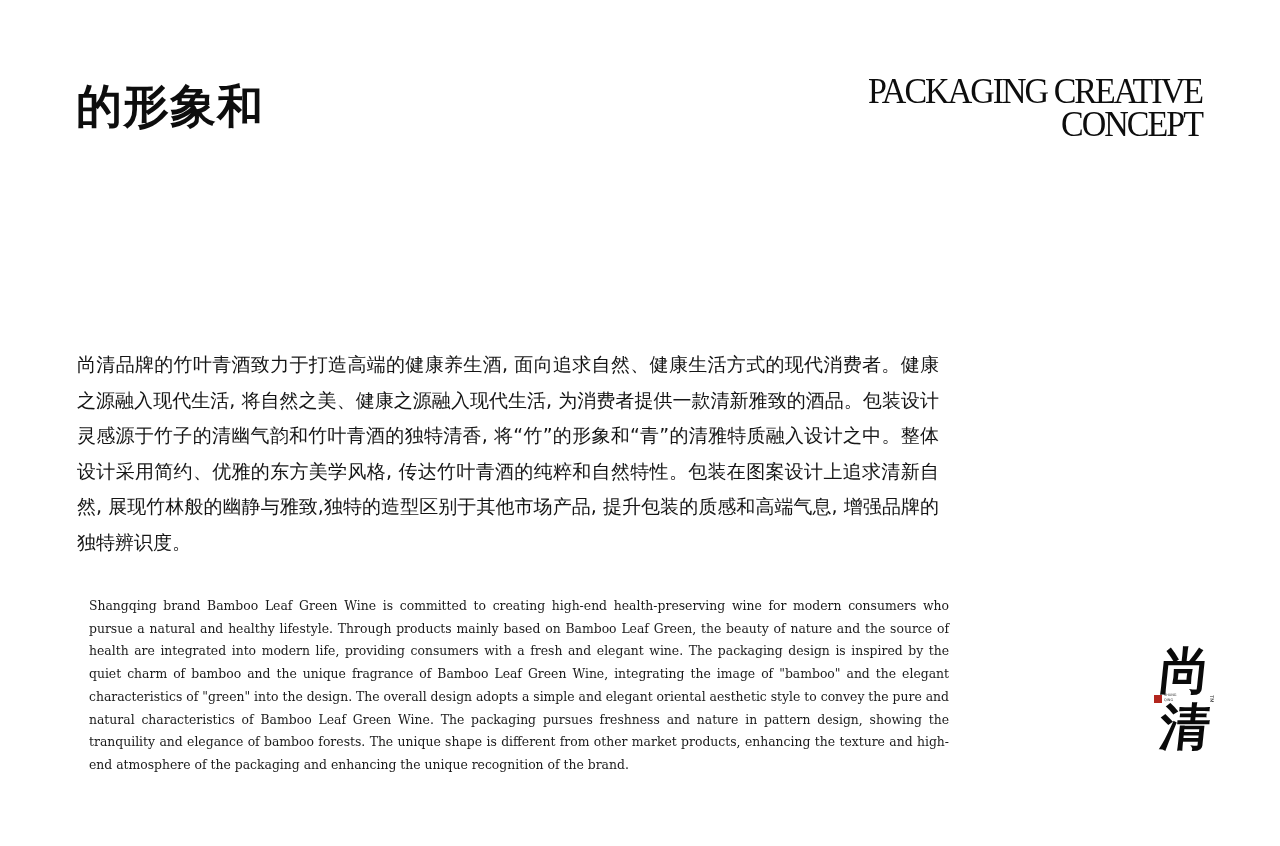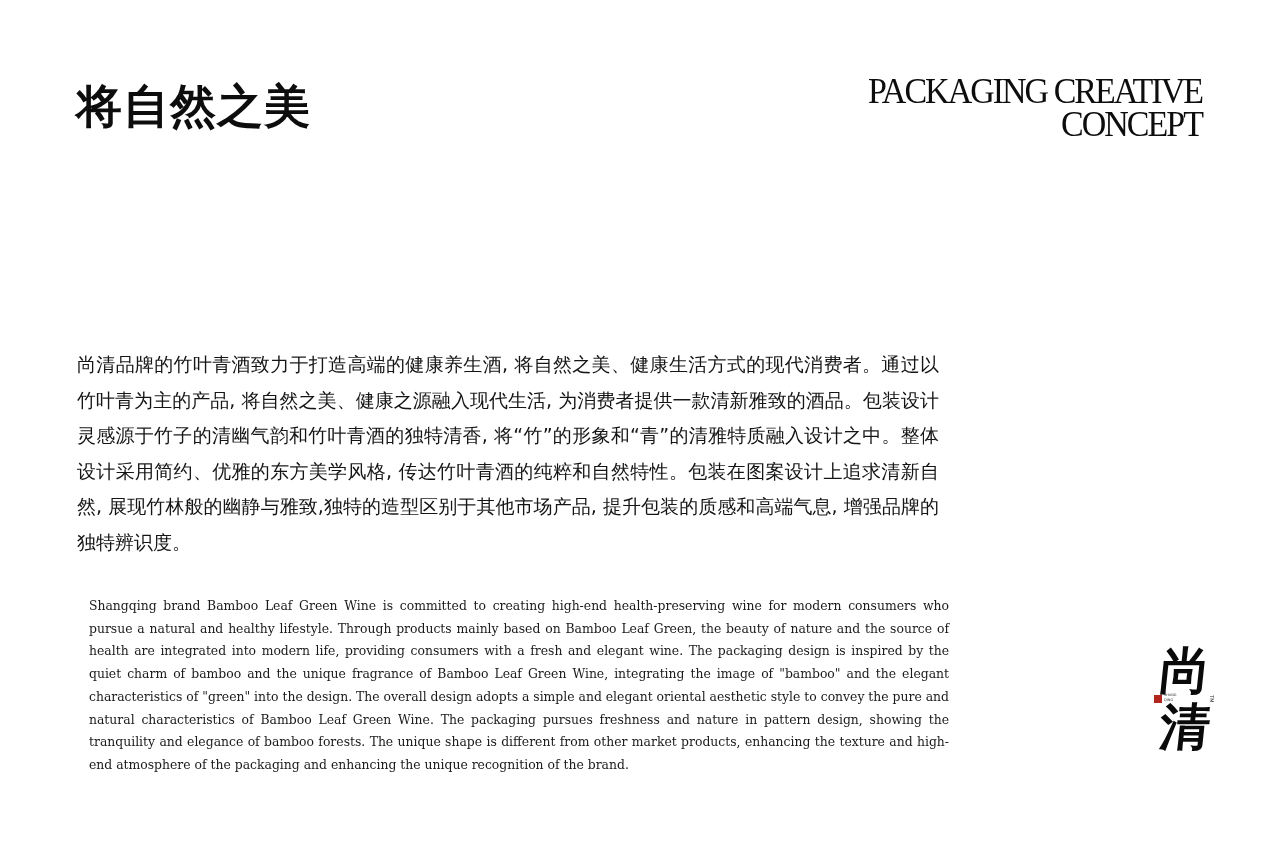--- a/index.html
+++ b/index.html
@@ -53,28 +53,28 @@
   }
   .tm {
     position: absolute; left: 58px; top: 56px;
     font-family: "DejaVu Sans", sans-serif; font-size: 5px; color: #222;
     transform: rotate(90deg);
   }
 </style>
 </head>
 <body>
 
-<h1 class="title-cn">将自然之美</h1>
+<h1 class="title-cn">的形象和</h1>
 
 <div class="title-en">
   <div>PACKAGING CREATIVE</div>
   <div>CONCEPT</div>
 </div>
 
-<p class="para-cn">尚清品牌的竹叶青酒致力于打造高端的健康养生酒, 将自然之美、健康生活方式的现代消费者。通过以竹叶青为主的产品, 将自然之美、健康之源融入现代生活, 为消费者提供一款清新雅致的酒品。包装设计灵感源于竹子的清幽气韵和竹叶青酒的独特清香, 将“竹”的形象和“青”的清雅特质融入设计之中。整体设计采用简约、优雅的东方美学风格, 传达竹叶青酒的纯粹和自然特性。包装在图案设计上追求清新自然, 展现竹林般的幽静与雅致,独特的造型区别于其他市场产品, 提升包装的质感和高端气息, 增强品牌的独特辨识度。</p>
+<p class="para-cn">尚清品牌的竹叶青酒致力于打造高端的健康养生酒, 面向追求自然、健康生活方式的现代消费者。健康之源融入现代生活, 将自然之美、健康之源融入现代生活, 为消费者提供一款清新雅致的酒品。包装设计灵感源于竹子的清幽气韵和竹叶青酒的独特清香, 将“竹”的形象和“青”的清雅特质融入设计之中。整体设计采用简约、优雅的东方美学风格, 传达竹叶青酒的纯粹和自然特性。包装在图案设计上追求清新自然, 展现竹林般的幽静与雅致,独特的造型区别于其他市场产品, 提升包装的质感和高端气息, 增强品牌的独特辨识度。</p>
 
 <p class="para-en">Shangqing brand Bamboo Leaf Green Wine is committed to creating high-end health-preserving wine for modern consumers who pursue a natural and healthy lifestyle. Through products mainly based on Bamboo Leaf Green, the beauty of nature and the source of health are integrated into modern life, providing consumers with a fresh and elegant wine. The packaging design is inspired by the quiet charm of bamboo and the unique fragrance of Bamboo Leaf Green Wine, integrating the image of "bamboo" and the elegant characteristics of "green" into the design. The overall design adopts a simple and elegant oriental aesthetic style to convey the pure and natural characteristics of Bamboo Leaf Green Wine. The packaging pursues freshness and nature in pattern design, showing the tranquility and elegance of bamboo forests. The unique shape is different from other market products, enhancing the texture and high-end atmosphere of the packaging and enhancing the unique recognition of the brand.</p>
 
 <div class="logo">
   <div class="logo-char c1">尚</div>
   <div class="logo-char c2">清</div>
   <div class="seal"></div>
   <div class="seal-text">SHANG QING</div>
   <div class="tm">TM</div>
 </div>

